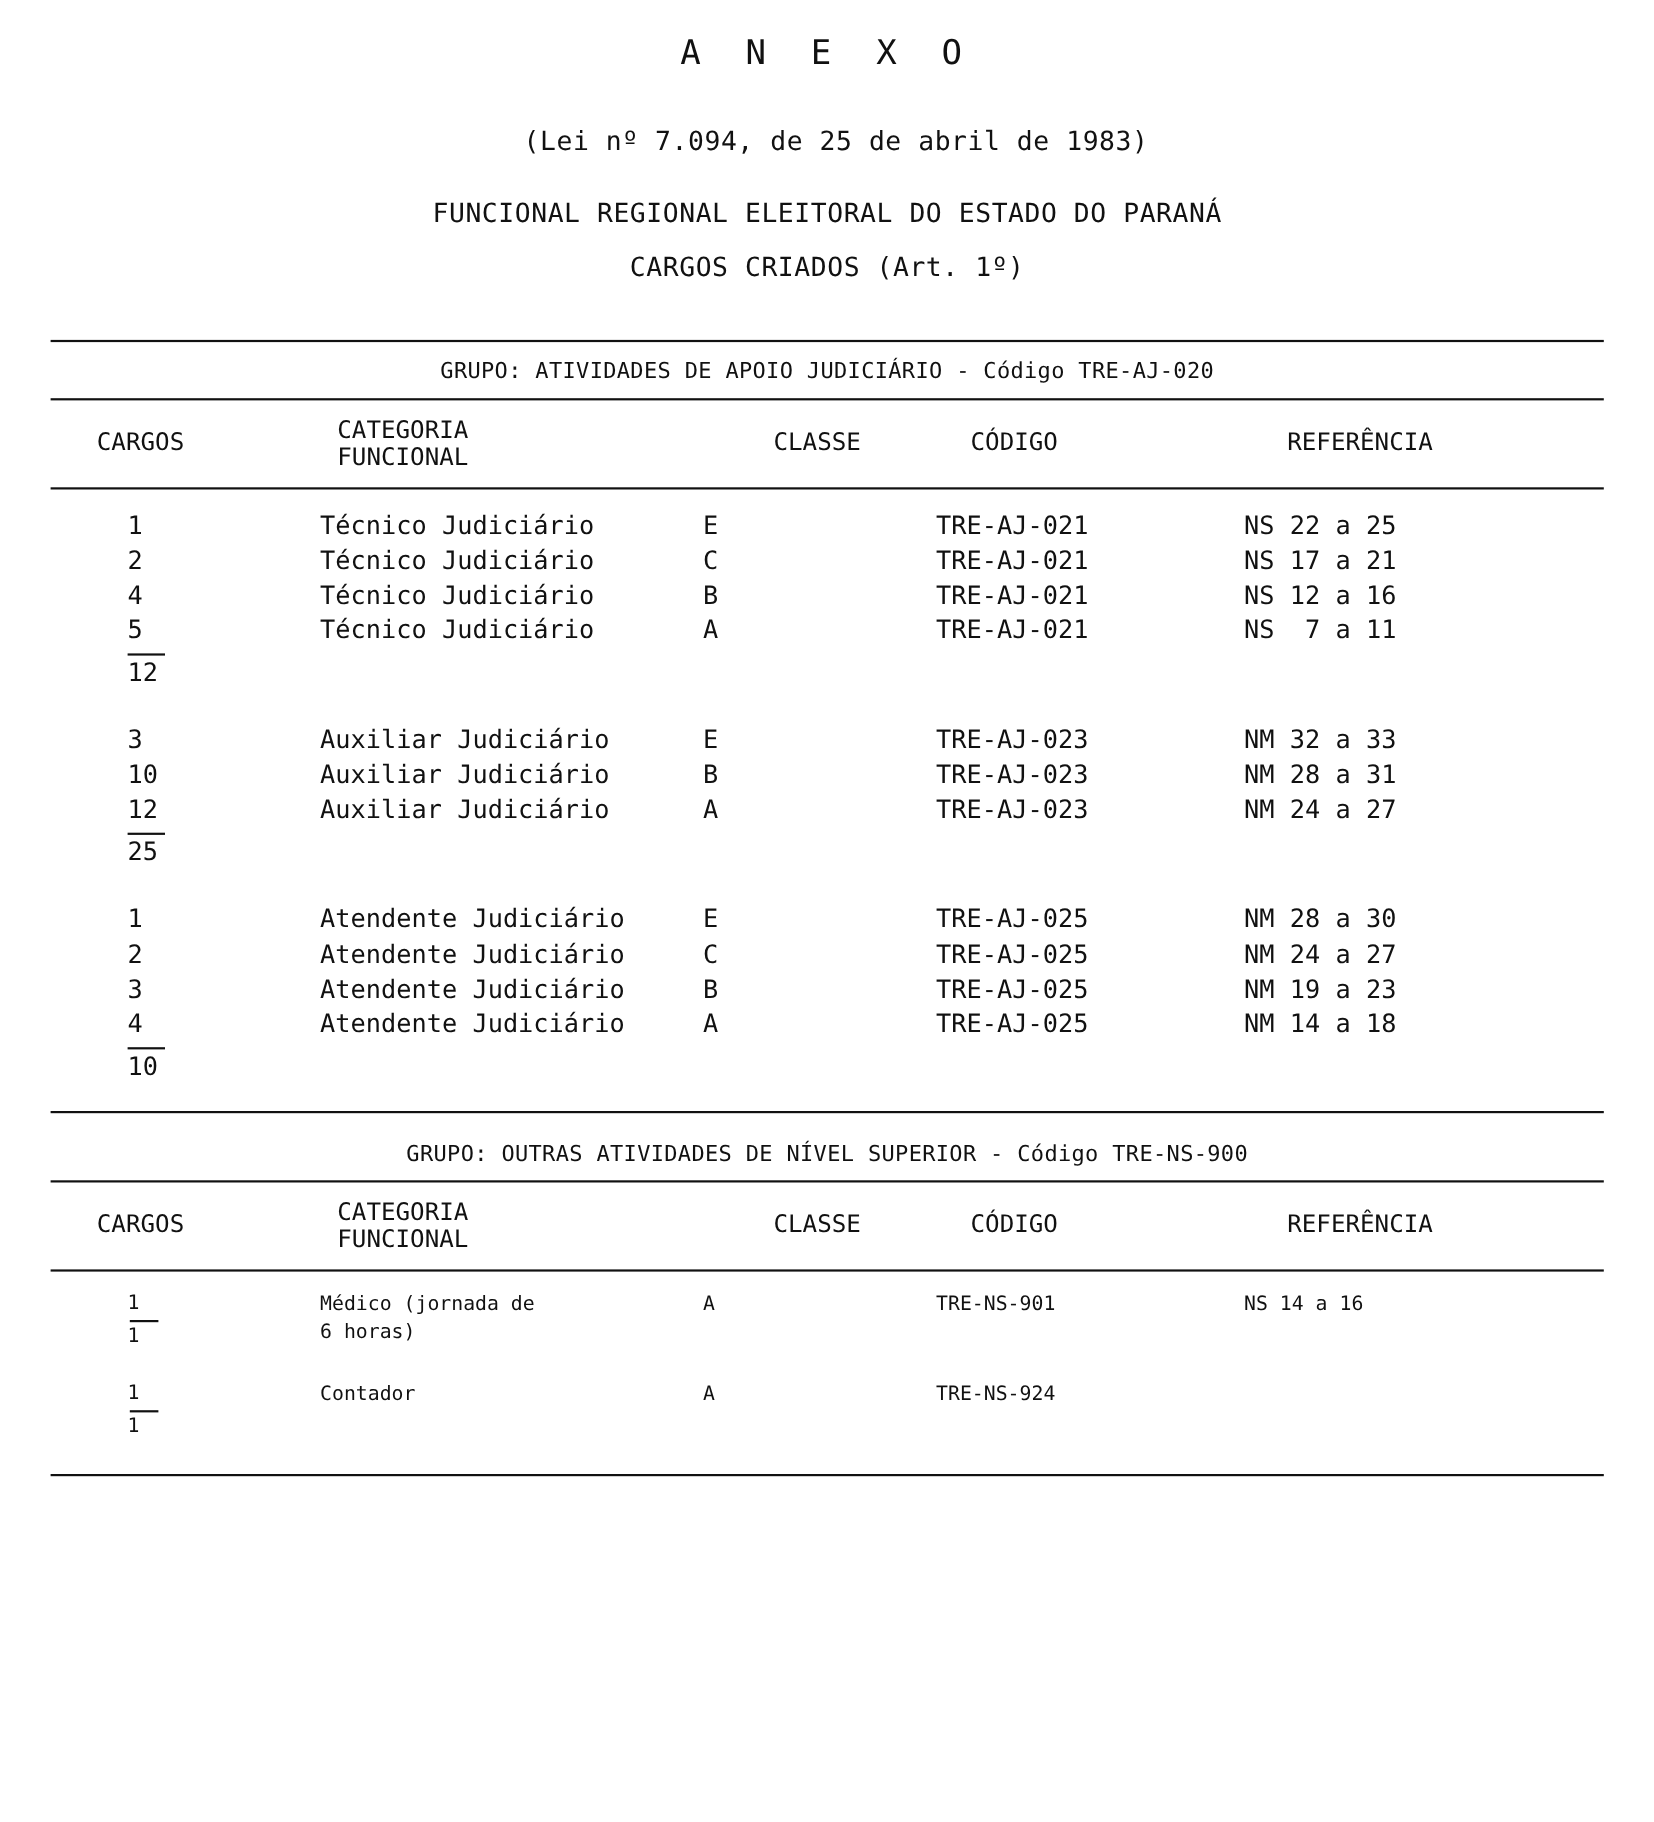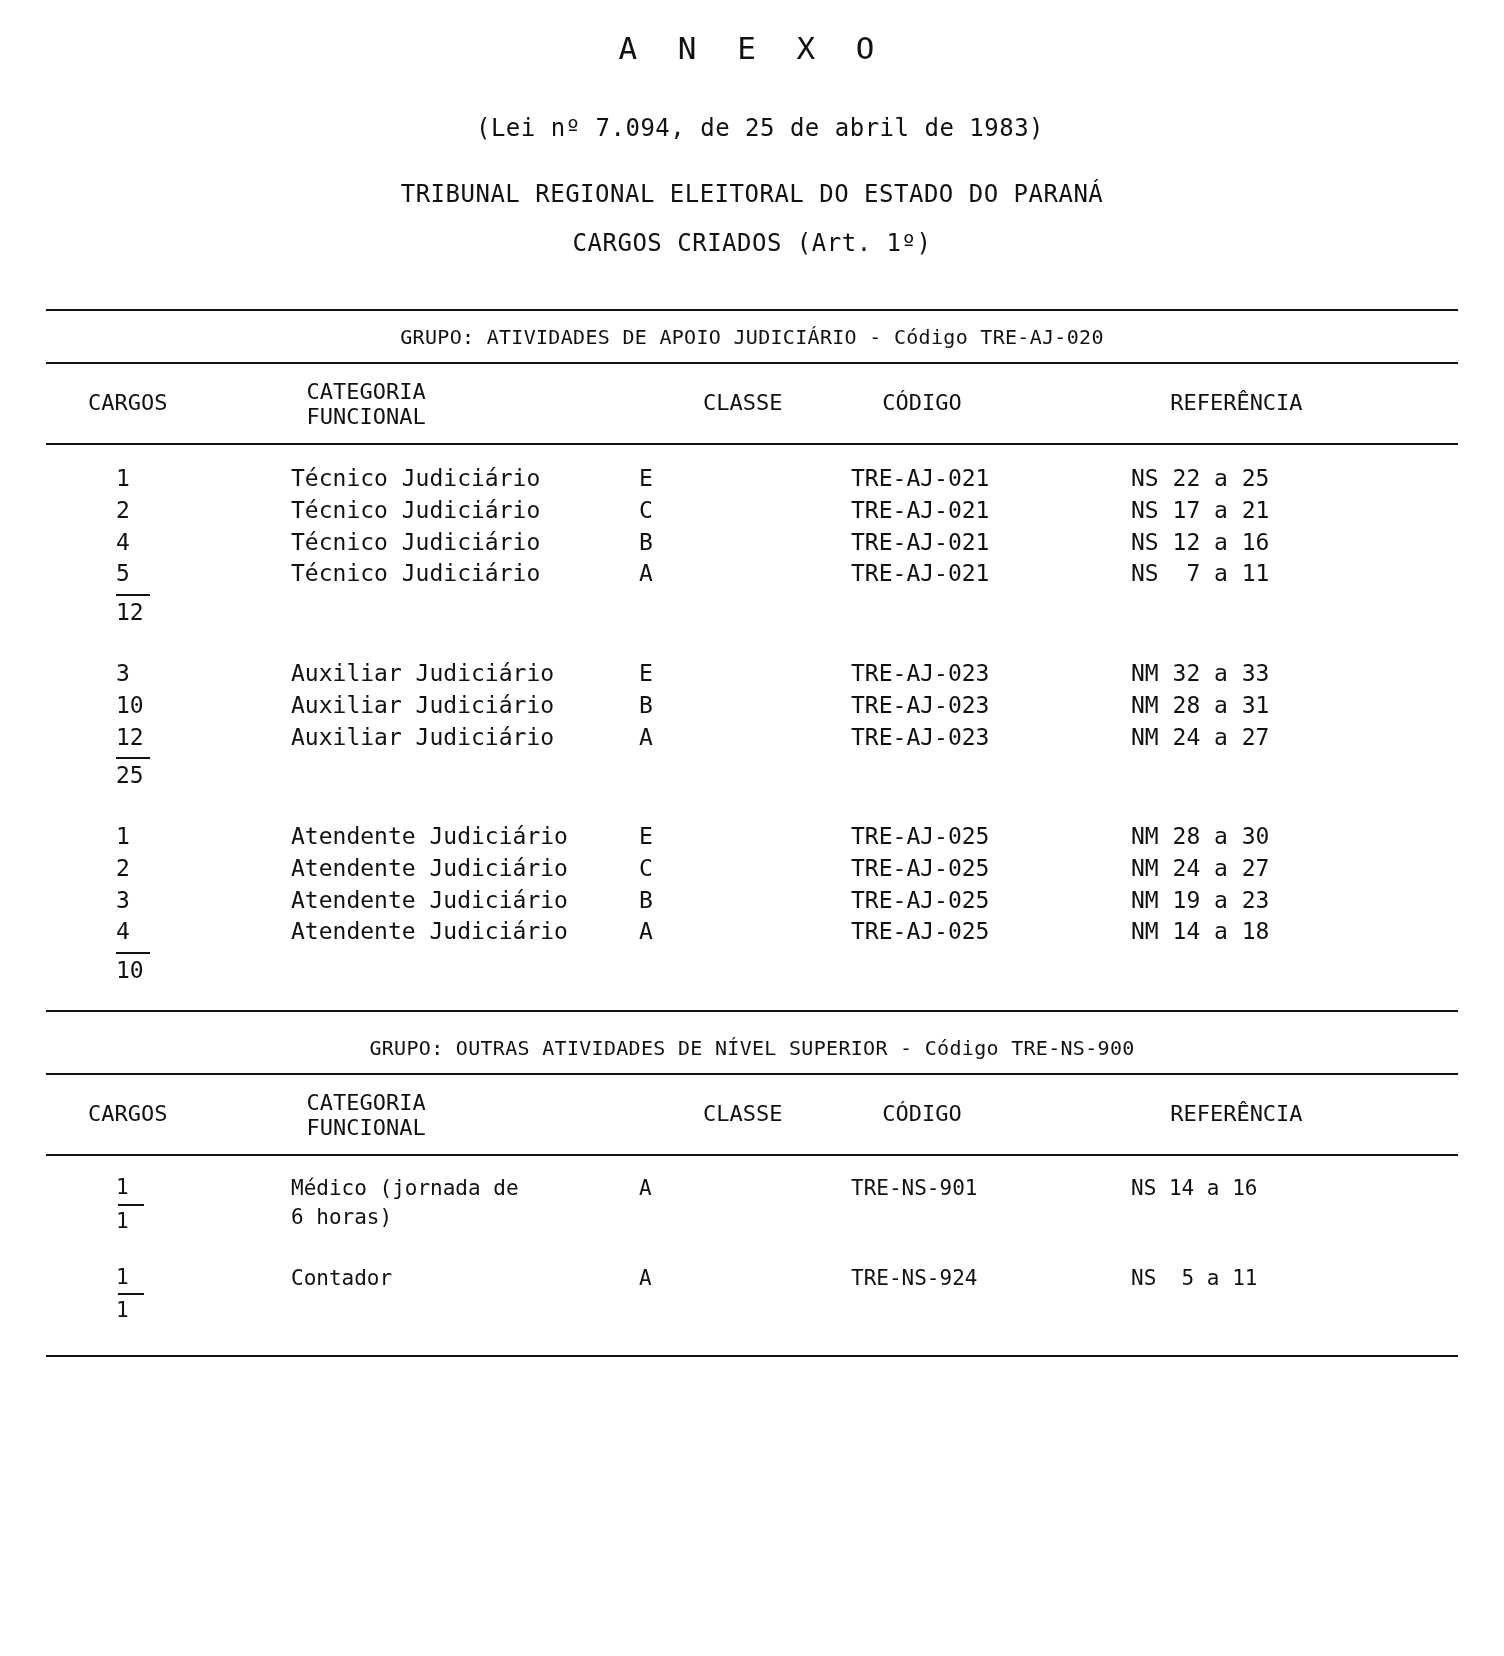--- a/index.html
+++ b/index.html
@@ -103,21 +103,21 @@
     line-height: 1.3;
   }
   .subtotal .bar {
     display: block;
     width: 34px;
     border-top: 2px solid #111;
     margin: 4px 0 2px 0;
   }
   .gap { height: 30px; }
 
-  .row-med { display: flex; font-size: 21px; line-height: 1.35; }
+  .row-med { display: flex; font-size: 18px; line-height: 1.35; }
   .row-med .c1 { width: 245px; padding-left: 70px; box-sizing: border-box; }
   .row-med .c2 { width: 330px; }
   .row-med .c3 { width: 230px; padding-left: 18px; box-sizing: border-box; }
   .row-med .c4 { width: 280px; }
   .row-med .c5 { width: 320px; white-space: pre; }
 
   .stack-count {
     line-height: 1.25;
   }
   .stack-count .bar {
@@ -131,21 +131,21 @@
   }
 </style>
 </head>
 <body>
 
 <div class="page">
 
   <div class="head">
     <div class="doc-title">A N E X O</div>
     <div class="law-line">(Lei nº 7.094, de  25 de   abril  de 1983)</div>
-    <div class="org-line">TRIBUNAL REGIONAL ELEITORAL DO ESTADO DO PARANÁ</div>
+    <div class="org-line">FUNCIONAL REGIONAL ELEITORAL DO ESTADO DO PARANÁ</div>
     <div class="cargos-line">CARGOS CRIADOS (Art. 1º)</div>
   </div>
 
   <div class="table-block" style="margin-top:52px;">
     <div class="rule"></div>
     <div class="group-title">GRUPO: ATIVIDADES DE APOIO JUDICIÁRIO - Código TRE-AJ-020</div>
     <div class="rule"></div>
 
     <div class="col-head">
       <div class="c1 vcenter">CARGOS</div>
@@ -305,21 +305,20 @@
 
       <div class="row-med">
         <div class="c1 stack-count">
           <span>1</span>
           <span class="bar"></span>
           <span>1</span>
         </div>
         <div class="c2">Contador</div>
         <div class="c3">A</div>
         <div class="c4">TRE-NS-924</div>
-        <div class="c5">NS  5 a 11</div>
       </div>
 
     </div>
 
     <div class="rule bottom-rule"></div>
   </div>
 
 </div>
 
 </body></html>

